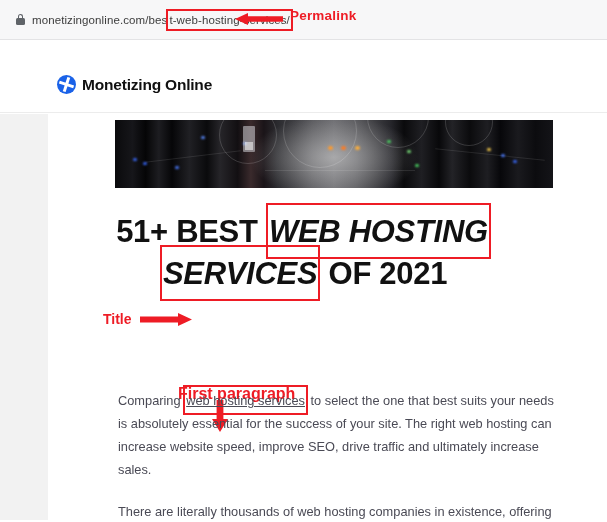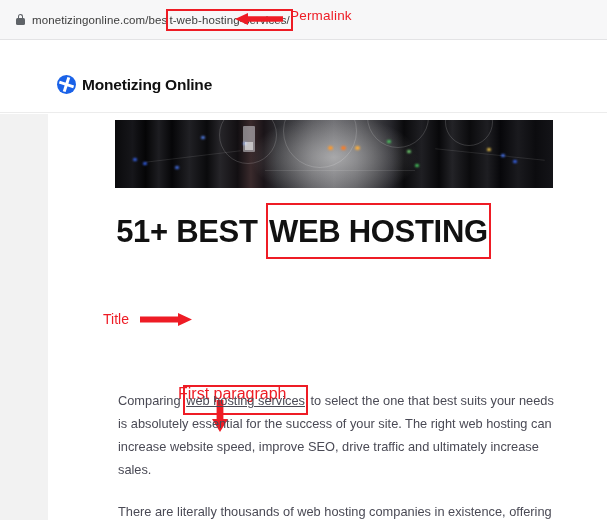--- a/index.html
+++ b/index.html
@@ -69,21 +69,21 @@
     left: -1px; top: -4px;
     right: -1px; bottom: -4px;
     border: 2px solid #ee1c25;
     pointer-events: none;
   }
 
   
   .annot-label {
     position: absolute;
     color: #ee1c25;
-    font-weight: normal;
+    font-weight: bold;
     font-family: "Liberation Sans", sans-serif;
     white-space: nowrap;
   }
   .permalink-label {
     left: 290px; top: 8px;
     font-size: 13.5px;
     letter-spacing: 0.2px;
   }
   .title-label {
     left: 103px; top: 255px;
@@ -225,20 +225,21 @@
     color: #111111;
     letter-spacing: -0.3px;
     line-height: 42px;
     font-family: "Liberation Sans", sans-serif;
     white-space: nowrap;
   }
   .boxed {
     position: relative;
     display: inline-block;
     padding: 0 3px;
+    font-style: italic;
   }
   .boxed::after {
     content: "";
     position: absolute;
     left: 0; right: 0;
     top: -8px; bottom: -6px;
     border: 2.5px solid #ee1c25;
     pointer-events: none;
   }
 
@@ -330,20 +331,21 @@
     <span class="glow" style="left:386px; top:34px; width:4px; height:3px; background:#4a7bff;"></span>
     <span class="glow" style="left:398px; top:40px; width:4px; height:3px; background:#3b6bff;"></span>
     <span class="glow" style="left:128px; top:22px; width:4px; height:3px; background:#5a8bff;"></span>
     <span class="glow" style="left:86px; top:16px; width:4px; height:3px; background:#5a8bff;"></span>
     <span style="position:absolute; left:128px; top:6px; width:12px; height:26px; background:rgba(210,210,215,0.55); border-radius:1px;"></span>
     <span style="position:absolute; left:130px; top:22px; width:8px; height:8px; background:rgba(255,255,255,0.5);"></span>
   </div>
 
   <div class="headline">
     <div class="headline-line"><span>51+ BEST </span><span class="boxed">WEB HOSTING</span></div>
+    <div class="headline-line"><span class="boxed">SERVICES</span><span> OF 2021</span></div>
   </div>
 
   <svg class="arrow-right" viewBox="0 0 52 13">
     <polygon points="52,6.5 38,0 38,3.5 0,3.5 0,9.5 38,9.5 38,13" fill="#ee1c25"></polygon>
   </svg>
   <div class="annot-label title-label">Title</div>
 
 
   <div class="annot-label firstpara-label">First paragraph</div>
   <svg class="arrow-down" viewBox="0 0 16 32">

